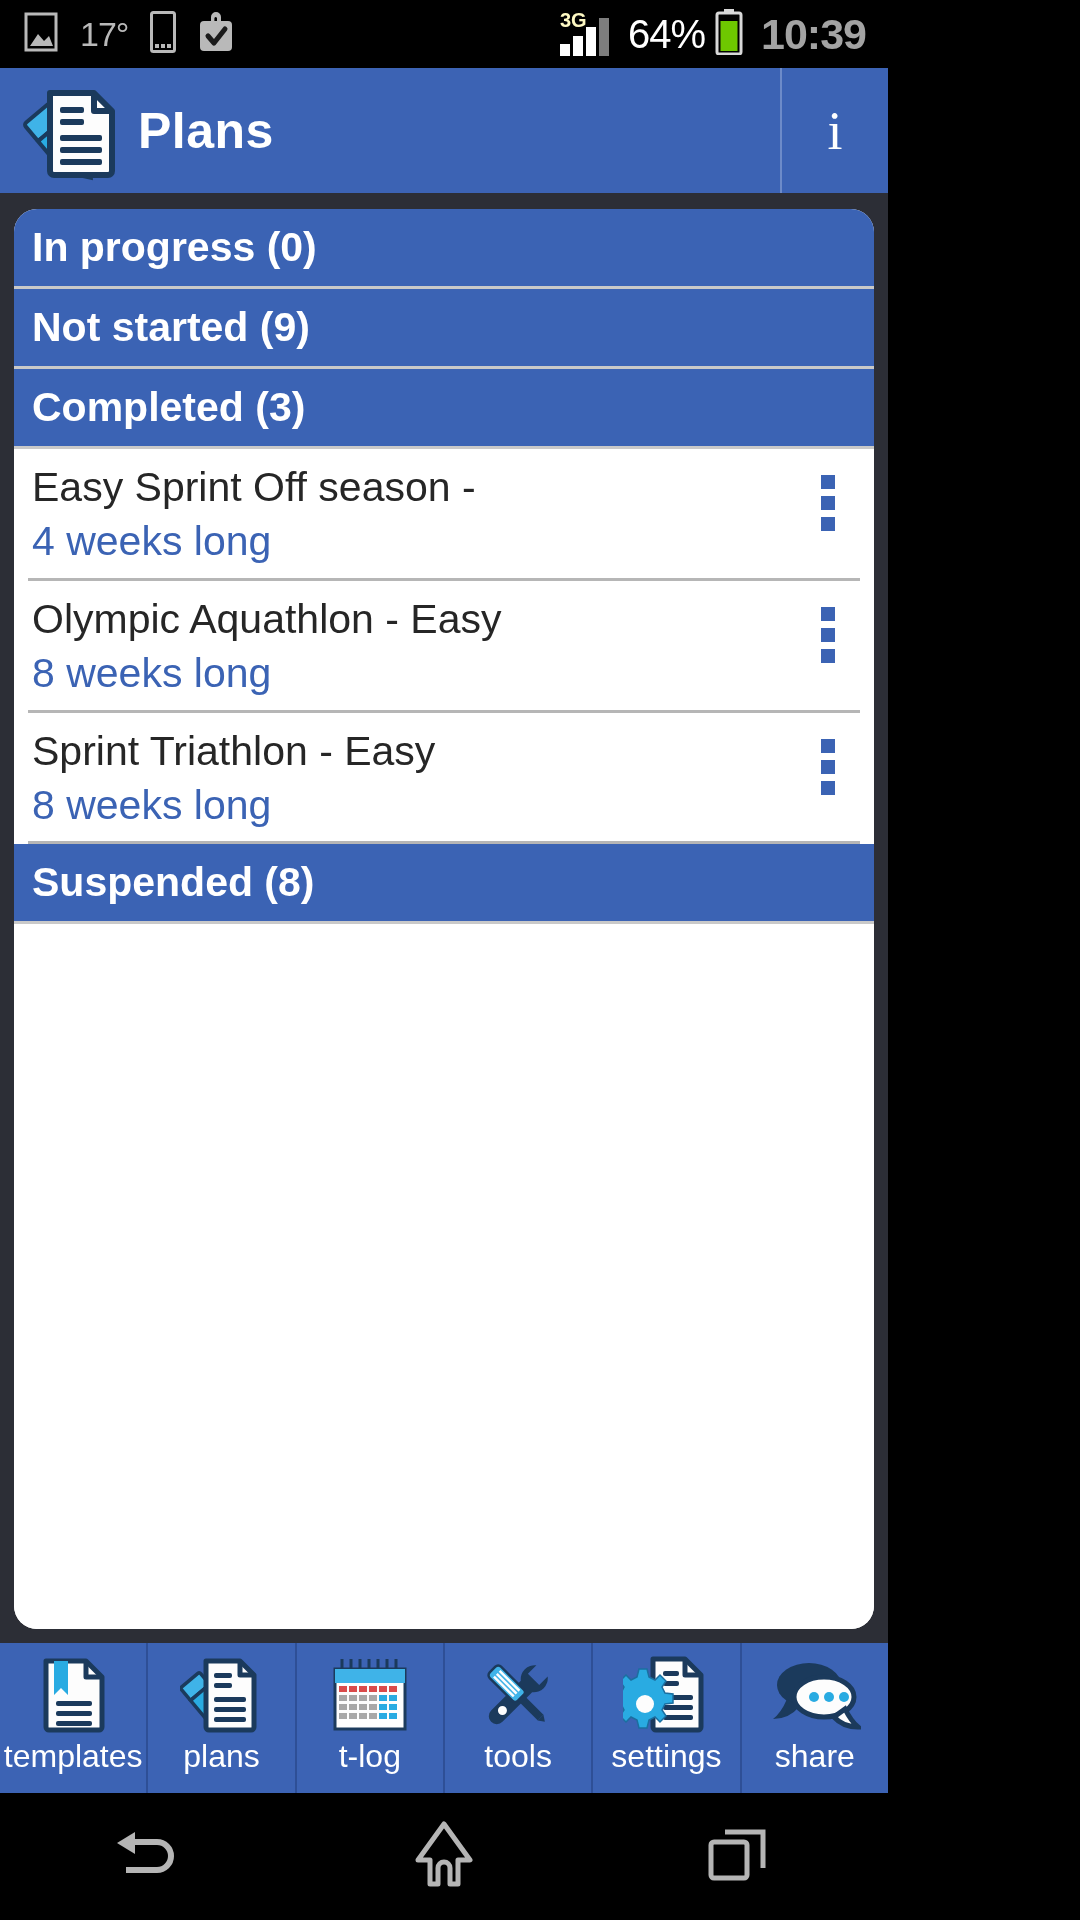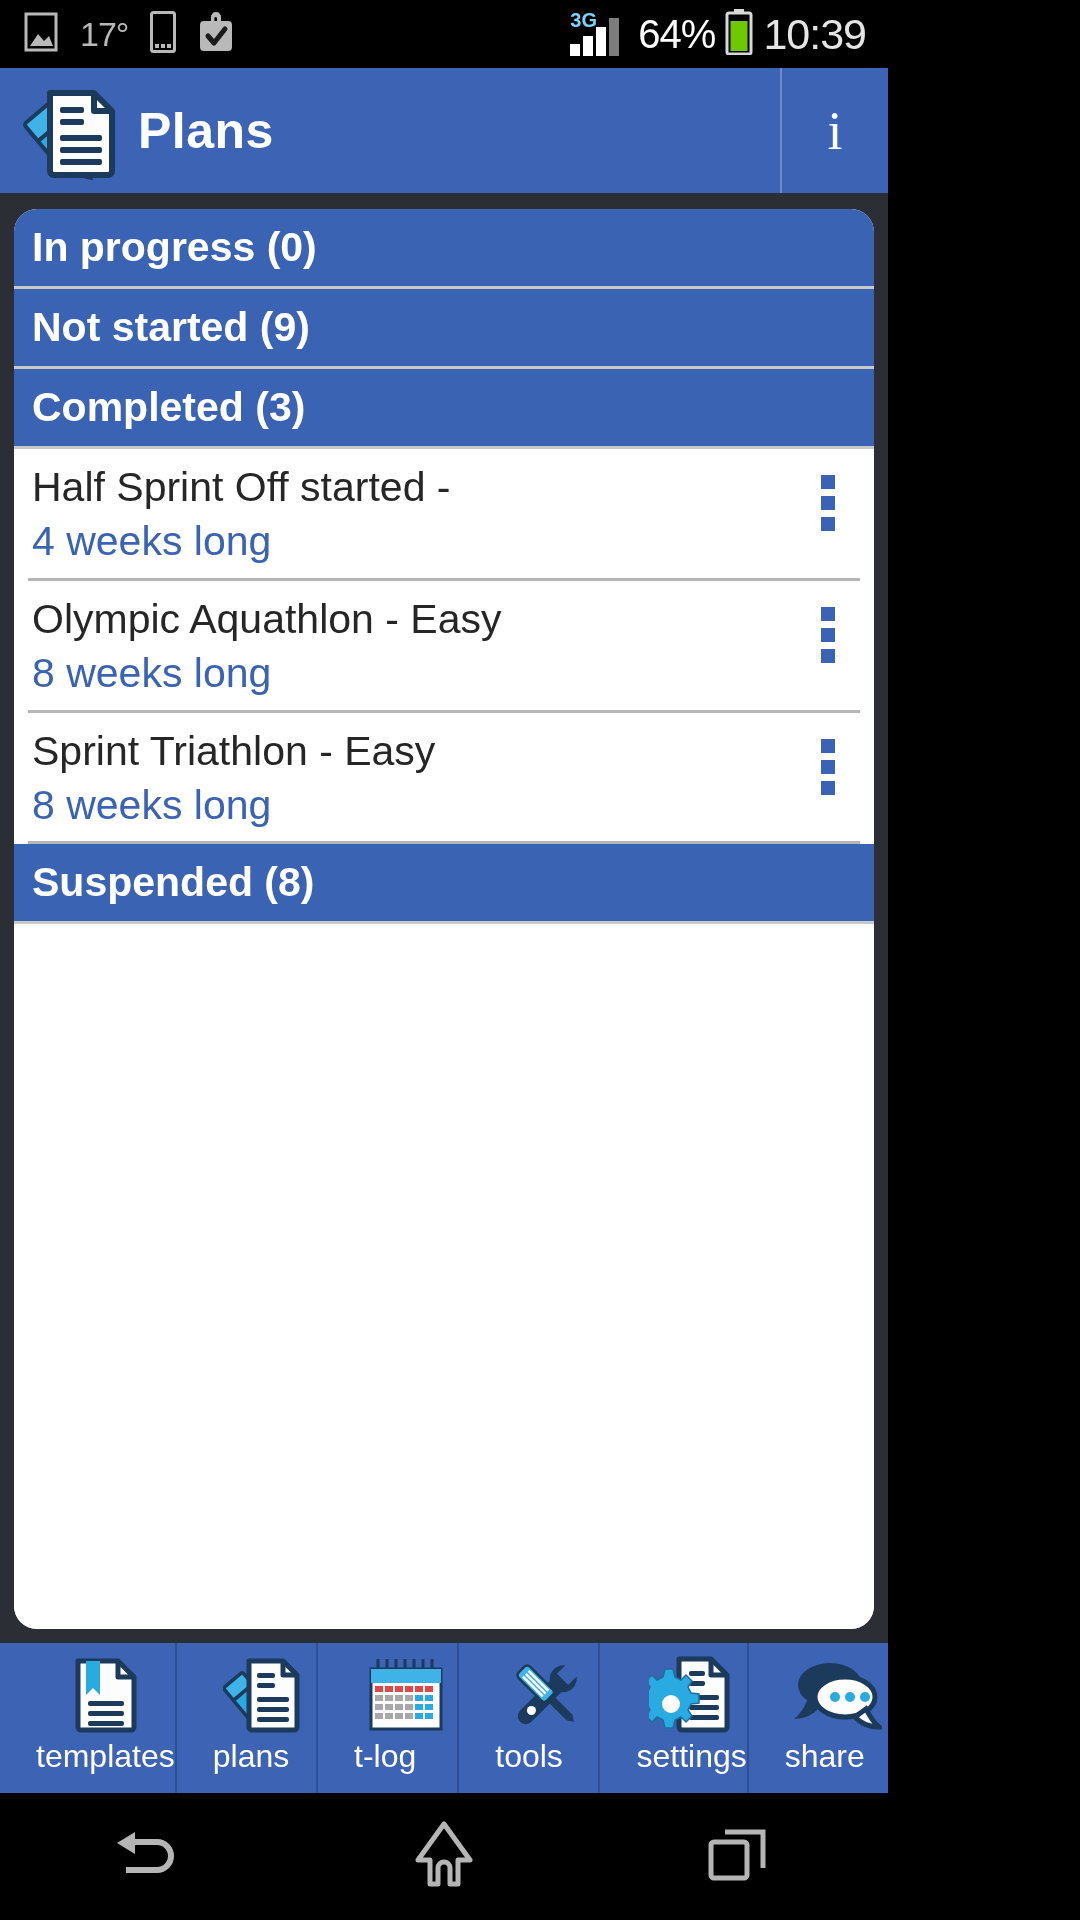--- a/index.html
+++ b/index.html
@@ -28,25 +28,25 @@
   .sb-right { margin-left: auto; display: flex; align-items: center; gap: 10px; }
   .sb-temp {
     color: #b9b9b9; font-size: 34px; font-weight: 400;
     letter-spacing: -1px; line-height: 1;
   }
   .sb-pct {
     color: #fff; font-size: 40px; font-weight: 400; letter-spacing: -1px;
     line-height: 1; 
   }
   .sb-clock {
-    color: #e5e5e5; font-size: 43px; font-weight: 400; letter-spacing: -1px;
-    line-height: 1; 
+    color: #a3a3a3; font-size: 43px; font-weight: 700; letter-spacing: -1px;
+    line-height: 1; margin-left: 8px;
   }
   .net-label {
-    color: #7dd3fc; font-size: 20px; font-weight: bold;
+    color: #fef9c3; font-size: 20px; font-weight: bold;
     position: absolute; top: -3px; left: 0;
   }
   .signal-wrap { position: relative; width: 58px; height: 44px; }
   .bars { position: absolute; bottom: 0; left: 0; display: flex; align-items: flex-end; gap: 3px; }
   .bar { width: 10px; background: #fff; }
   .bar.b1 { height: 12px; }
   .bar.b2 { height: 20px; }
   .bar.b3 { height: 29px; }
   .bar.b4 { height: 38px; background: #7d7d7d; }
 
@@ -125,25 +125,24 @@
   .card-filler { flex: 1; background: #fff; }
 
   
   .tabbar {
     height: 150px; background: #3c63b4;
     display: flex; flex: 0 0 150px;
   }
   .tab {
     flex: 1;
     display: flex; flex-direction: column;
-    align-items: flex-start; justify-content: flex-start;
+    align-items: center; justify-content: flex-start;
     padding-top: 9px;
     border-right: 2px solid #2e4f96;
     position: relative;
-    margin-left: 36px;
   }
   .tab:last-child { border-right: none; }
   .tab-icon {
     height: 86px; width: 100%;
     display: flex; align-items: center; justify-content: center;
   }
   .tab-label {
     color: #fff; font-size: 32px; font-weight: 400;
     line-height: 1; margin-top: 2px;
   }
@@ -240,21 +239,21 @@
     <div class="card">
 
       <div class="section-head">In progress (0)</div>
 
       <div class="section-head">Not started (9)</div>
 
       <div class="section-head">Completed (3)</div>
 
       <div class="plan-row">
         <div class="plan-texts">
-          <div class="plan-title">Half Sprint Off started -</div>
+          <div class="plan-title">Easy Sprint Off season -</div>
           <div class="plan-sub">4 weeks long</div>
         </div>
         <div class="overflow-btn">
           <i></i>
             <i></i>
             <i></i>
         </div>
       </div>
 
       <div class="plan-row">

